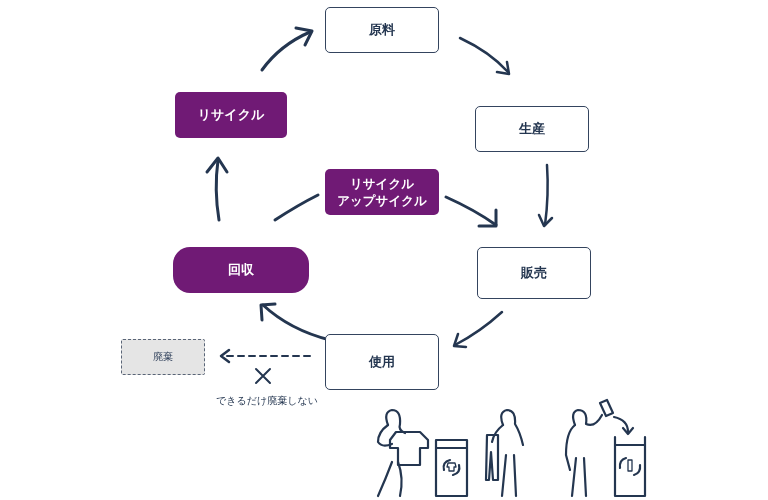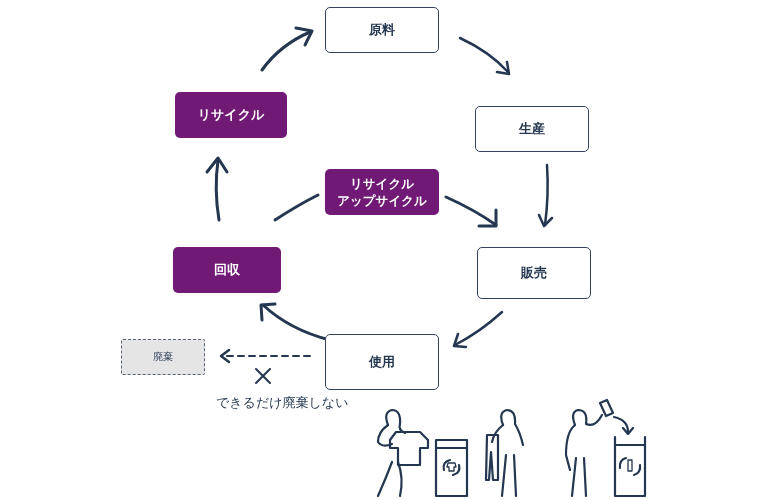--- a/index.html
+++ b/index.html
@@ -1,21 +1,21 @@
 <!DOCTYPE html>
 <html><head>
 <meta charset="utf-8">
 <style>
   html,body{margin:0;padding:0;background:#fff;}
   body{width:768px;height:500px;position:relative;overflow:hidden;font-family:"DejaVu Sans",sans-serif;color:#243650;}
   .node{position:absolute;box-sizing:border-box;display:flex;align-items:center;justify-content:center;text-align:center;font-weight:bold;font-size:13px;border-radius:5px;}
   .node.outline{background:#fff;border:1.5px solid #34445e;color:#243650;}
   .node.filled{background:#701a75;color:#fff;border:none;}
   .node.dashed{background:#e5e5e5;border:1px dashed #5a6577;color:#34445e;font-weight:normal;font-size:10px;border-radius:2px;}
-  .note{position:absolute;font-size:13px;color:#243650;white-space:nowrap;}
+  .note{position:absolute;font-size:10px;color:#243650;white-space:nowrap;}
   svg.arrows{position:absolute;left:0;top:0;}
   .reuse-label{line-height:17px;font-size:12.5px;}
 </style>
 </head>
 <body>
 
 <svg class="arrows" width="768" height="500" viewBox="0 0 768 500">
   <g fill="none" stroke="#243650" stroke-width="3" stroke-linecap="round" stroke-linejoin="round">
 
     <g>
@@ -112,21 +112,21 @@
 </div>
 
 <div class="node outline" style="left:477px;top:247px;width:114px;height:52px;">
   <span>販売</span>
 </div>
 
 <div class="node outline" style="left:325px;top:334px;width:114px;height:56px;">
   <span>使用</span>
 </div>
 
-<div class="node filled" style="left:173px;top:247px;width:108px;height:46px;">
+<div class="node filled" style="left:173px;top:247px;width:136px;height:46px;border-radius:17px;">
   <span>回収</span>
 </div>
 
 <div class="node filled" style="left:175px;top:92px;width:112px;height:46px;">
   <span>リサイクル</span>
 </div>
 
 <div class="node filled reuse-label" style="left:325px;top:169px;width:114px;height:46px;flex-direction:column;">
   <span>リサイクル</span>
   <span>アップサイクル</span>

